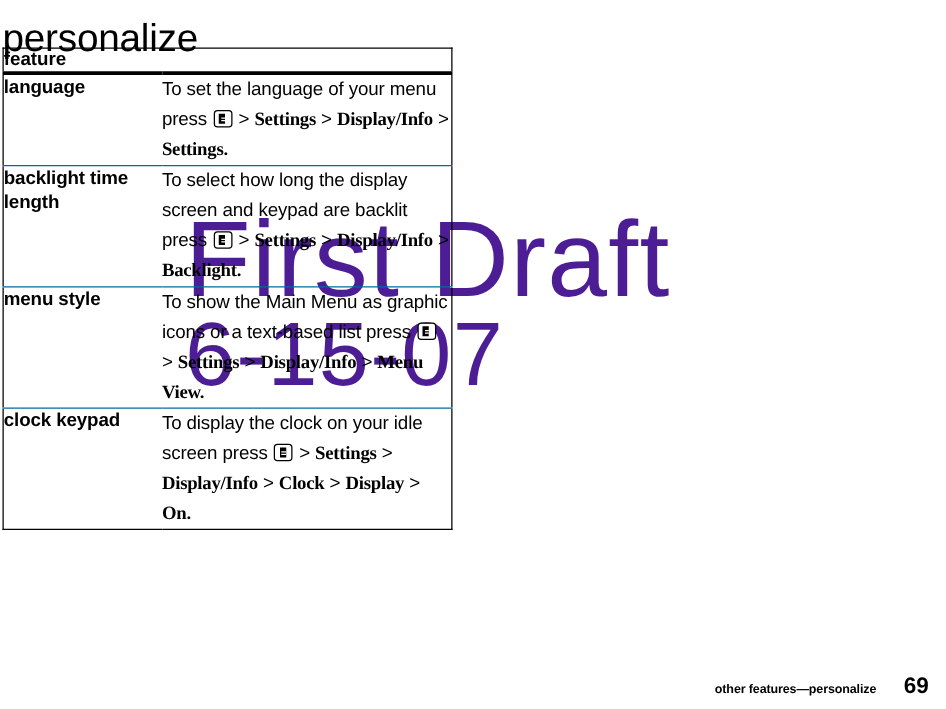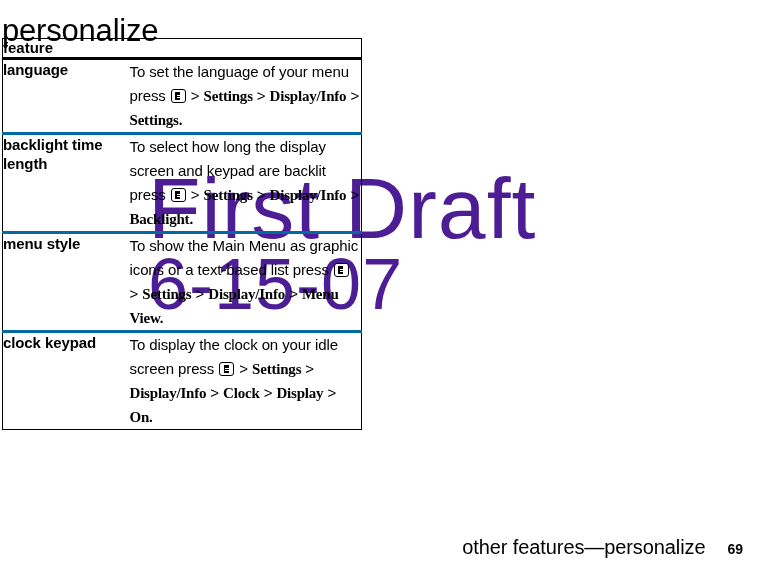--- a/index.html
+++ b/index.html
@@ -84,21 +84,21 @@
   .th-feature {
     text-align: left;
     font-family: "Liberation Sans Narrow", "Liberation Sans", sans-serif;
     font-weight: bold;
     font-size: 15px;
     line-height: 18px;
     padding: 7px 0 6px 8px;
     border-bottom: 3px solid #000;
   }
 
-  tbody tr { border-bottom: 3px solid #0369a1; }
+  tbody tr { border-bottom: 1px solid #0369a1; }
   tbody tr:last-child { border-bottom: none; }
 
   td.cell-feature {
     font-family: "Liberation Sans Narrow", "Liberation Sans", sans-serif;
     font-weight: bold;
     font-size: 15px;
     line-height: 19px;
     padding: 8px 4px 10px 8px;
     letter-spacing: -0.1px;
   }
@@ -155,26 +155,26 @@
   #footer {
     position: absolute;
     right: 14px;
     bottom: 8px;
     display: flex;
     align-items: baseline;
     gap: 22px;
     z-index: 2;
   }
   #footer-text {
-    font-size: 20px;
-    font-weight: 400;
+    font-size: 10px;
+    font-weight: 700;
     letter-spacing: -0.1px;
   }
   #footer-page {
-    font-size: 14px;
+    font-size: 18px;
     font-weight: bold;
     font-family: "Liberation Sans Narrow", "Liberation Sans", sans-serif;
   }
 </style>
 </head>
 <body>
 
 <div id="watermark">
   <div class="wm-line" id="wm-line-1">First Draft</div>
   <div class="wm-line" id="wm-line-2">6-15-07</div>

